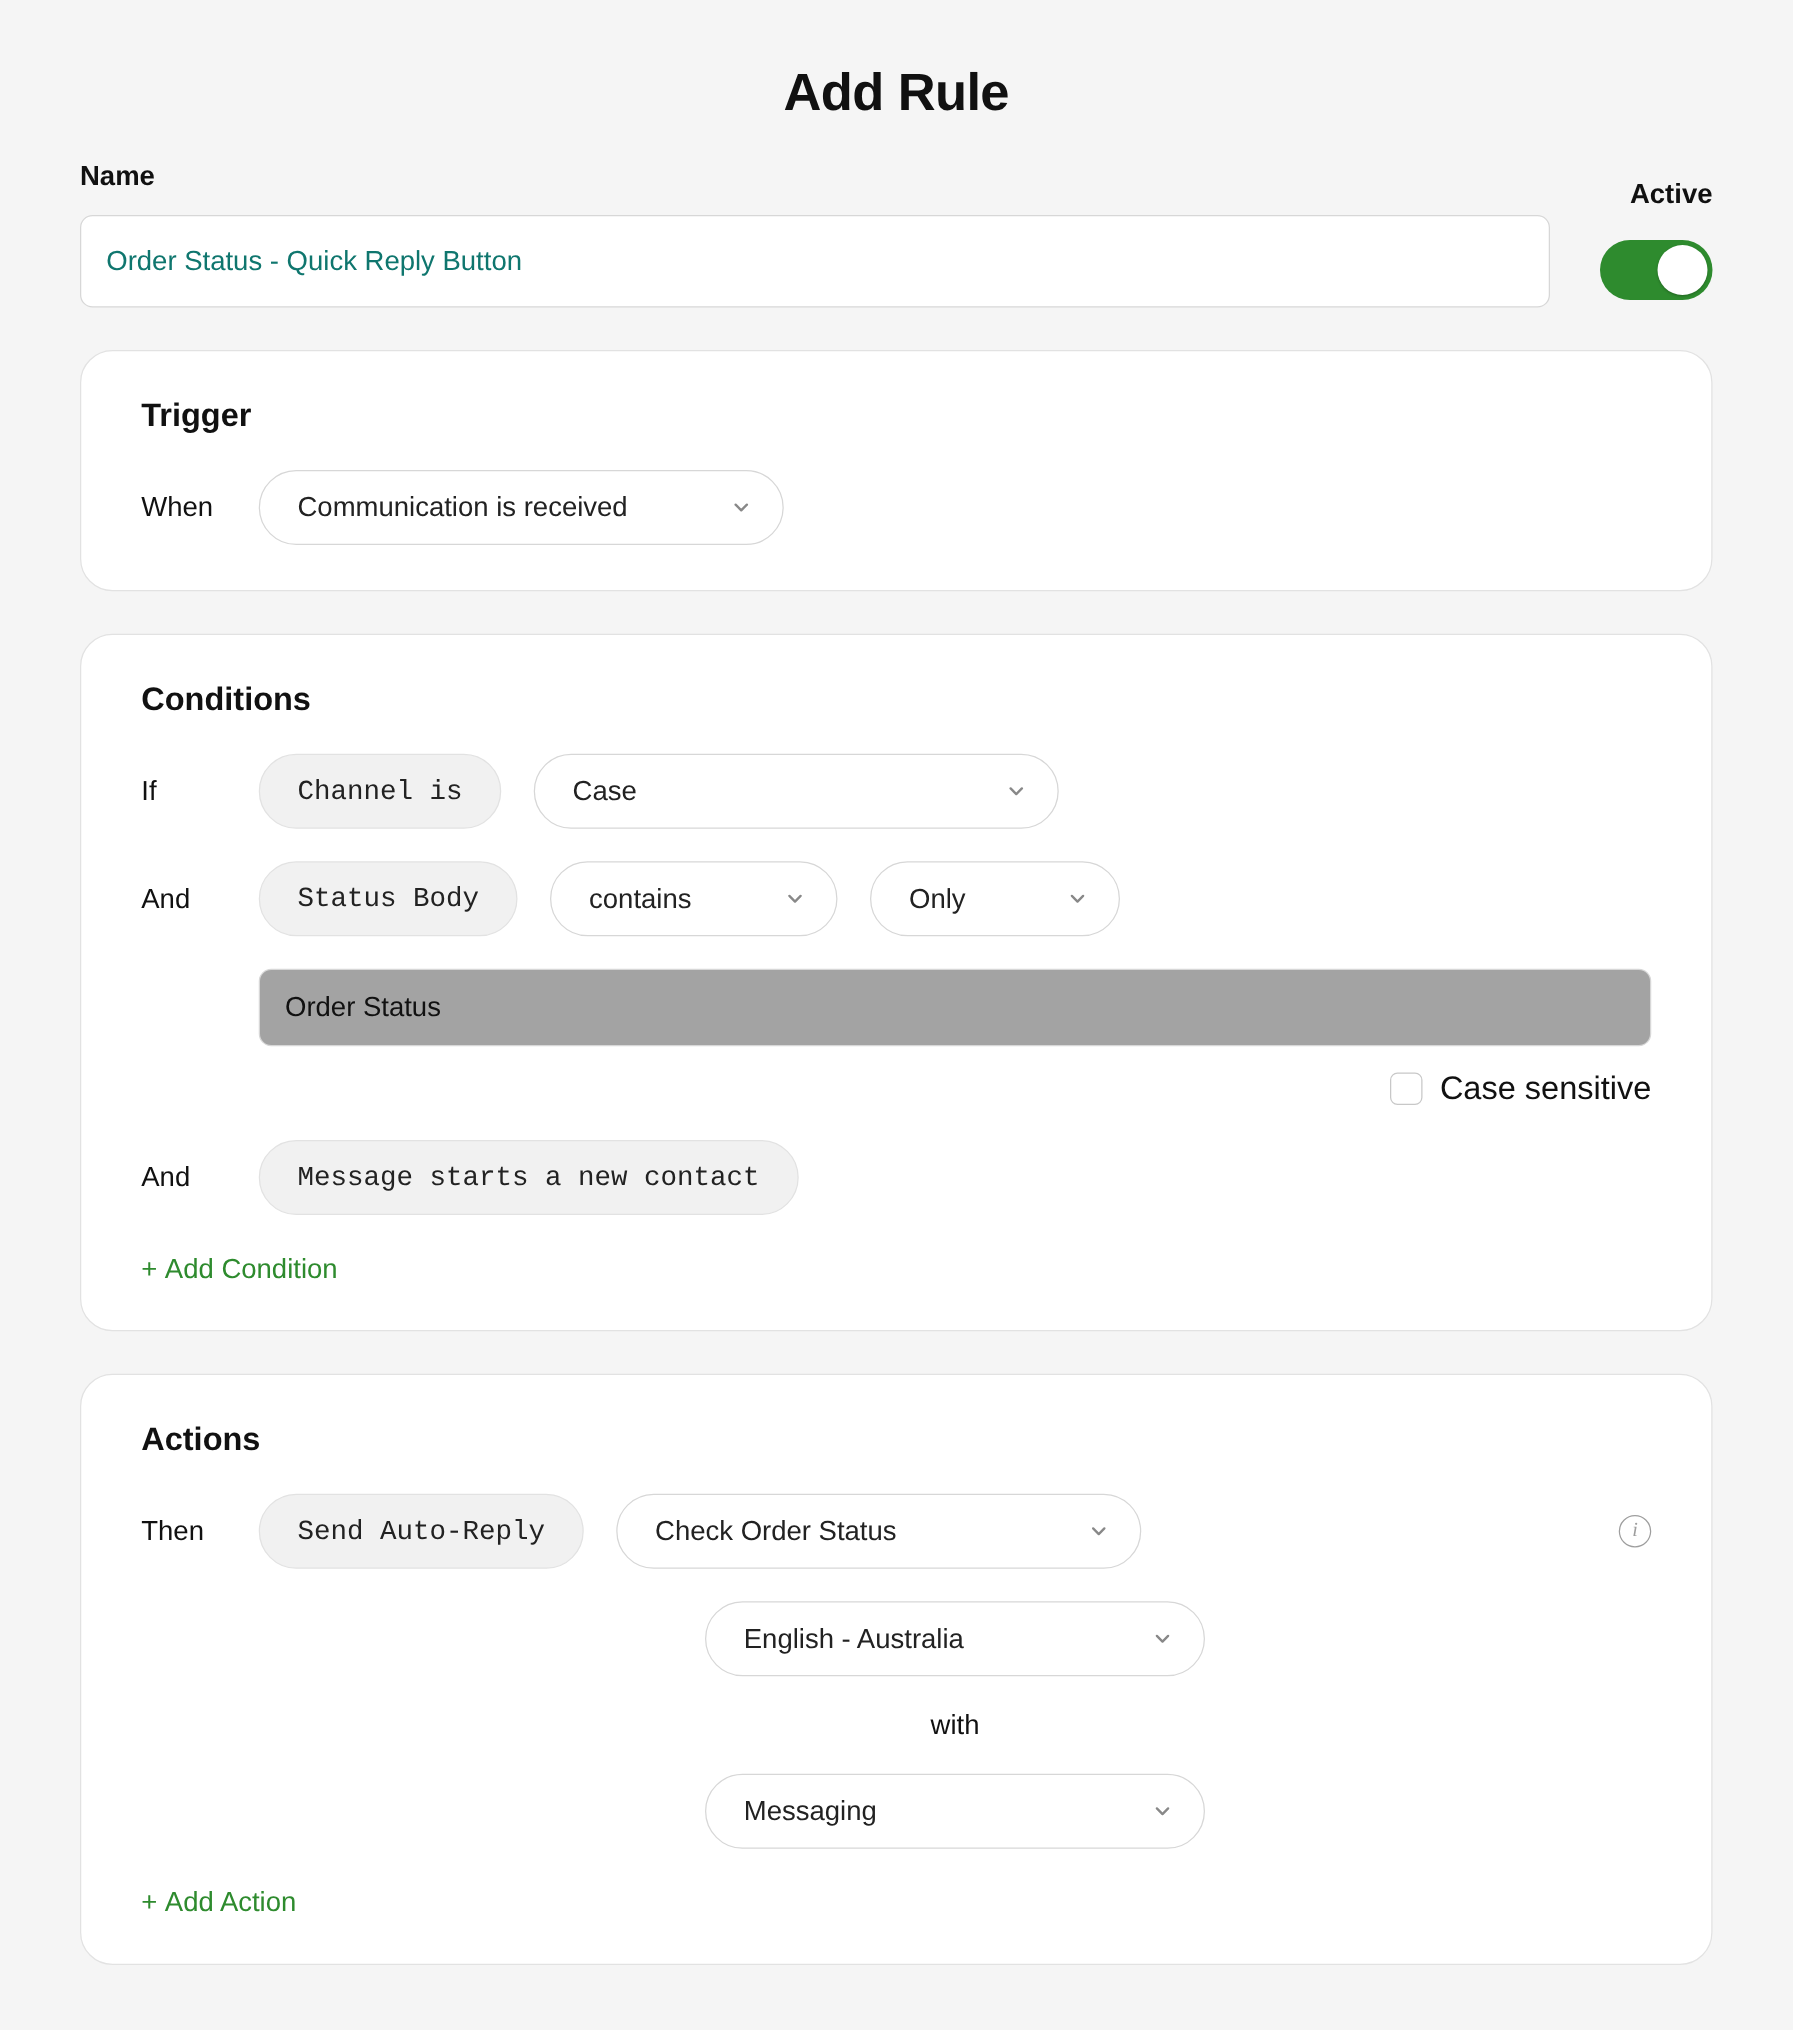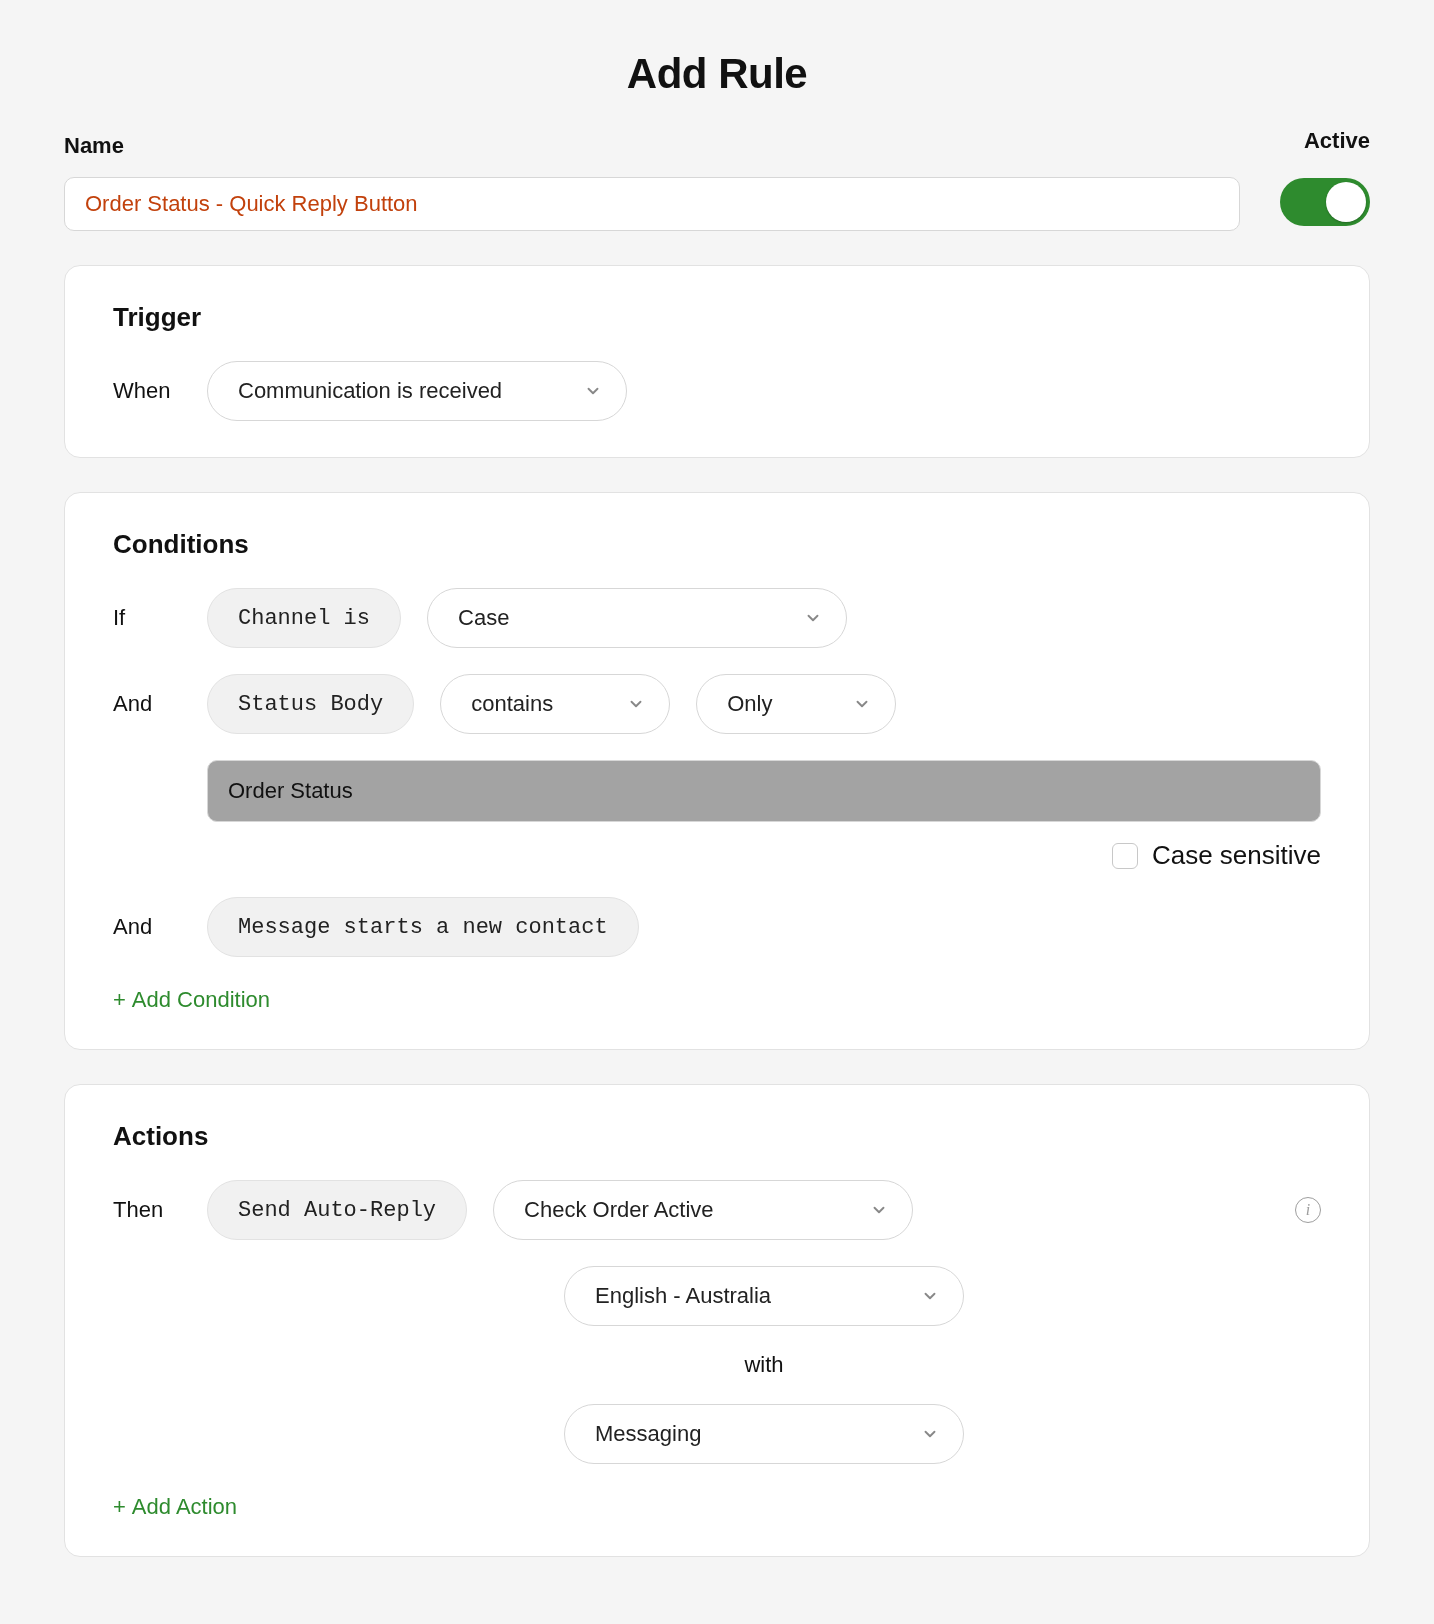--- a/index.html
+++ b/index.html
@@ -34,28 +34,28 @@
 
   .field-label {
     font-size: 22px;
     font-weight: 700;
     margin-bottom: 18px;
     display: block;
   }
 
   .text-input {
     width: 100%;
-    height: 54px;
+    height: 74px;
     border: 1px solid #d7d7d7;
     border-radius: 10px;
     background: #fff;
     font-size: 22px;
     padding: 0 20px;
     outline: none;
-    color: #c2410c;
+    color: #0f766e;
   }
   .text-input.full {
     width: 100%;
   }
 
   
   .toggle {
     position: relative;
     width: 90px;
     height: 48px;
@@ -72,21 +72,21 @@
     width: 40px;
     height: 40px;
     background: #fff;
     border-radius: 50%;
     box-shadow: 0 1px 2px rgba(0,0,0,0.25);
   }
 
   .card {
     background: #fff;
     border: 1px solid #e2e2e2;
-    border-radius: 16px;
+    border-radius: 26px;
     padding: 36px 48px 36px 48px;
     margin-top: 34px;
   }
   .card h2 {
     font-size: 26px;
     font-weight: 800;
     margin: 0 0 28px 0;
   }
 
   .row {
@@ -321,21 +321,21 @@
   <div class="card">
     <h2>Actions</h2>
 
     
     <div class="row">
       <span class="prefix">Then</span>
       <div class="pill readonly">
         <span>Send Auto-Reply</span>
       </div>
       <div class="select w-lg">
-        <span>Check Order Active</span>
+        <span>Check Order Status</span>
         <span class="chev">
           <svg viewBox="0 0 24 24" width="18" height="18">
               <path d="M6 9l6 6 6-6" fill="none" stroke="#888" stroke-width="2.5" stroke-linecap="round" stroke-linejoin="round"></path>
             </svg>
         </span>
       </div>
       <div class="spacer-flex"></div>
       <div class="info-icon">i</div>
     </div>
 

